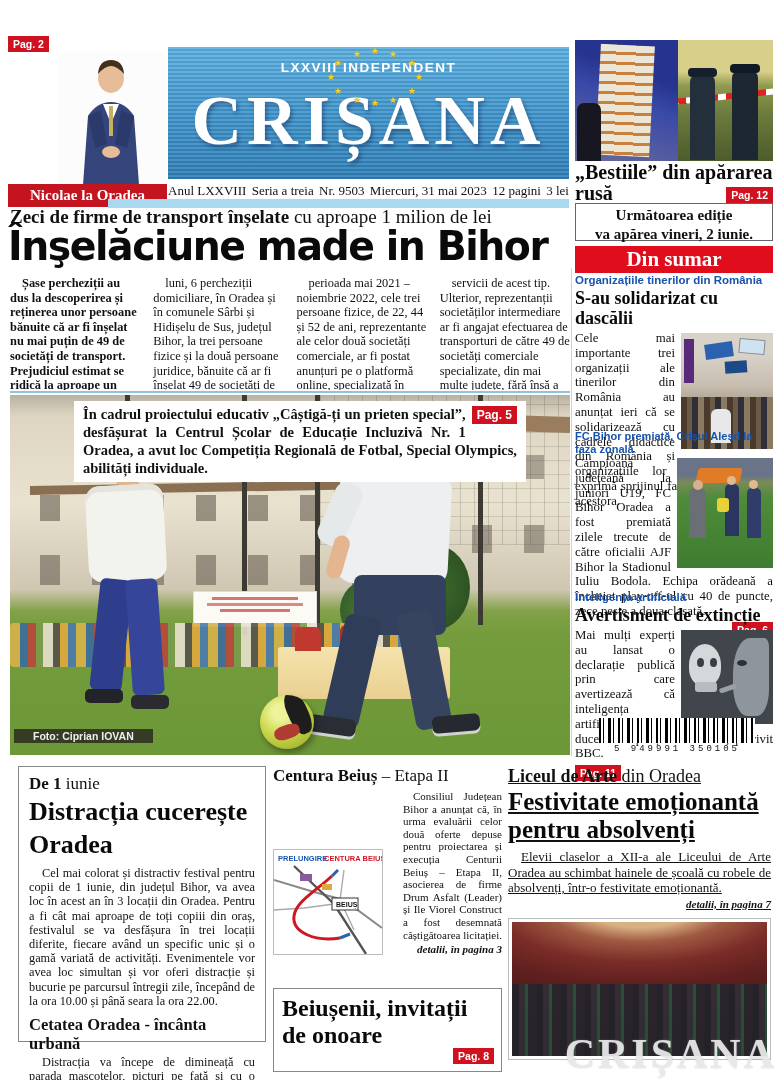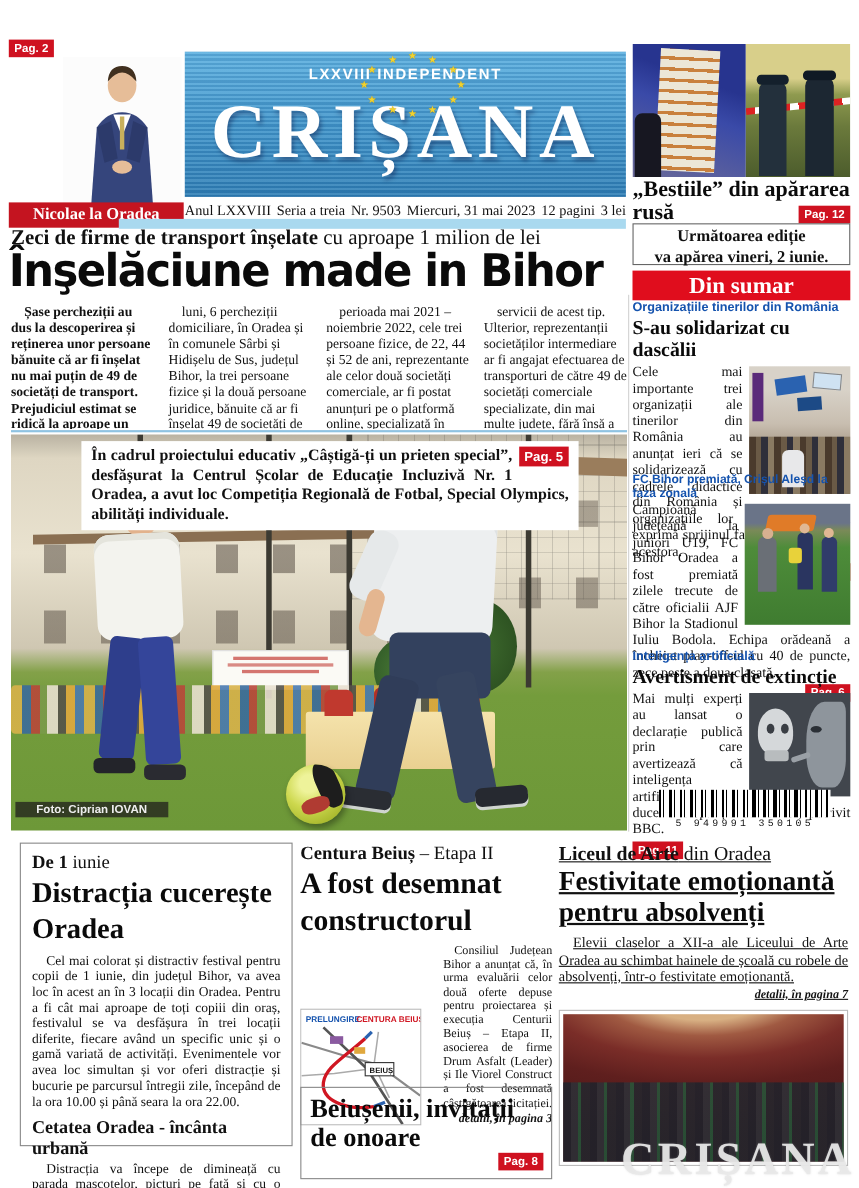--- a/index.html
+++ b/index.html
@@ -341,21 +341,20 @@
     <p class="bt">Cel mai colorat și distractiv festival pentru copii de 1 iunie, din județul Bihor, va avea loc în acest an în 3 locații din Oradea. Pentru a fi cât mai aproape de toți copiii din oraș, festivalul se va desfășura în trei locații diferite, fiecare având un specific unic și o gamă variată de activități. Evenimentele vor avea loc simultan și vor oferi distracție și bucurie pe parcursul întregii zile, începând de la ora 10.00 și până seara la ora 22.00.</p>
     <div class="sub-h">Cetatea Oradea - încânta urbană</div>
     <p class="bt">Distracția va începe de dimineață cu parada mascotelor, picturi pe față și cu o sesiune de dans modern, iar jocurile creative, atelierele de origami, olărit, pielărit sau tâmplărie vor încânta întreaga familie de-a lungul zilei. Pe scena aflată în curtea palatului Princiar vor urca tinere talente orădene premiate și recunoscute național. Spectacolul majoretelor de la...</p>
 
   </div>
 
   <div class="abs col2">
     <div class="kick-serif">
       <b>Centura Beiuș</b><span> – Etapa II</span>
     </div>
-    <h2 class="bh">A fost desemnat constructorul</h2>
     <div class="map-row">
       <div class="map">
         <svg width="108" height="104" viewBox="0 0 108 104">
           <rect width="108" height="104" fill="#fff"></rect>
           <text x="4" y="11" font-family="Liberation Sans,sans-serif" font-size="7.5" font-weight="bold" fill="#1553ae">PRELUNGIRE</text>
           <text x="50" y="11" font-family="Liberation Sans,sans-serif" font-size="7.5" font-weight="bold" fill="#d01622">CENTURA BEIUȘ</text>
           <path d="M0,30 L40,42 L70,50 L108,78" stroke="#8a8a8a" stroke-width="2" fill="none"></path>
           <path d="M20,16 L60,54 L92,104" stroke="#555" stroke-width="2.4" fill="none"></path>
           <path d="M0,60 L30,58 L60,54" stroke="#aaa" stroke-width="1.4" fill="none"></path>
           <path d="M70,20 L66,50 L80,80" stroke="#aaa" stroke-width="1.4" fill="none"></path>

